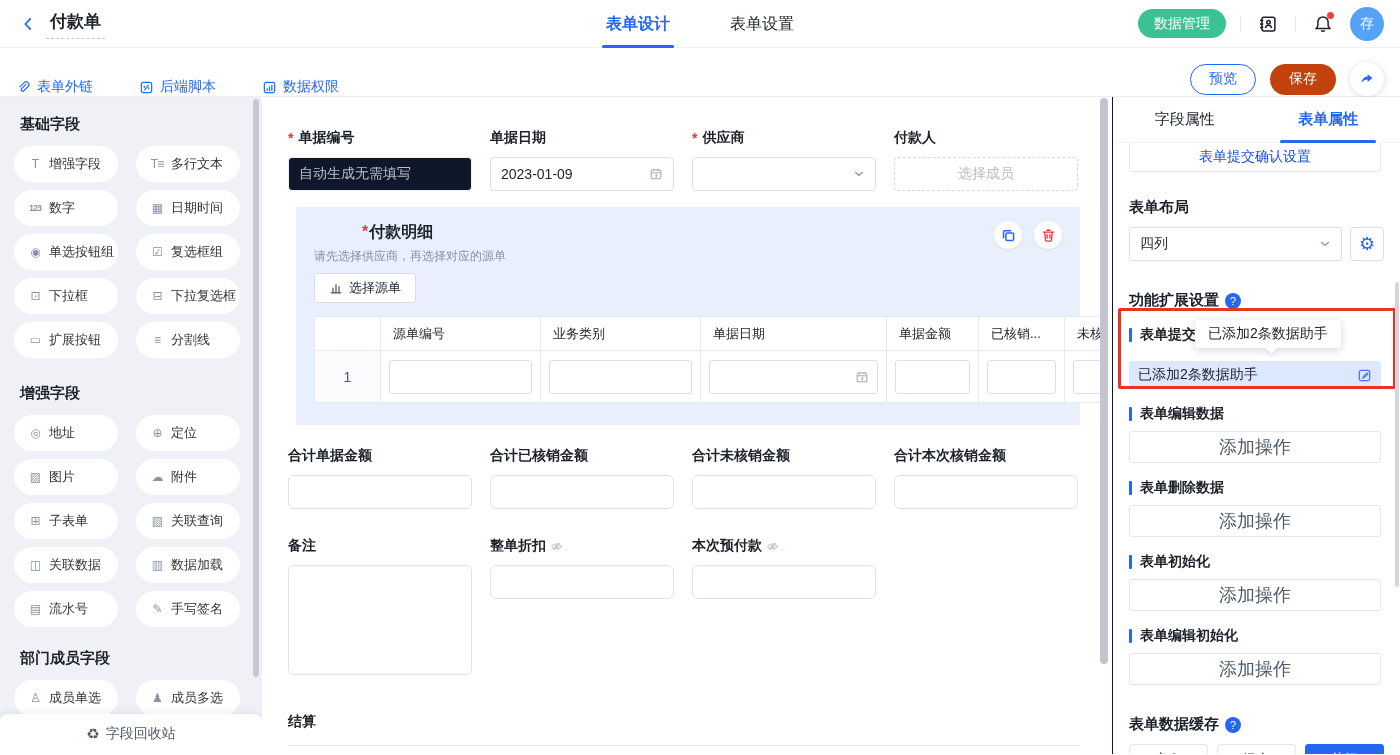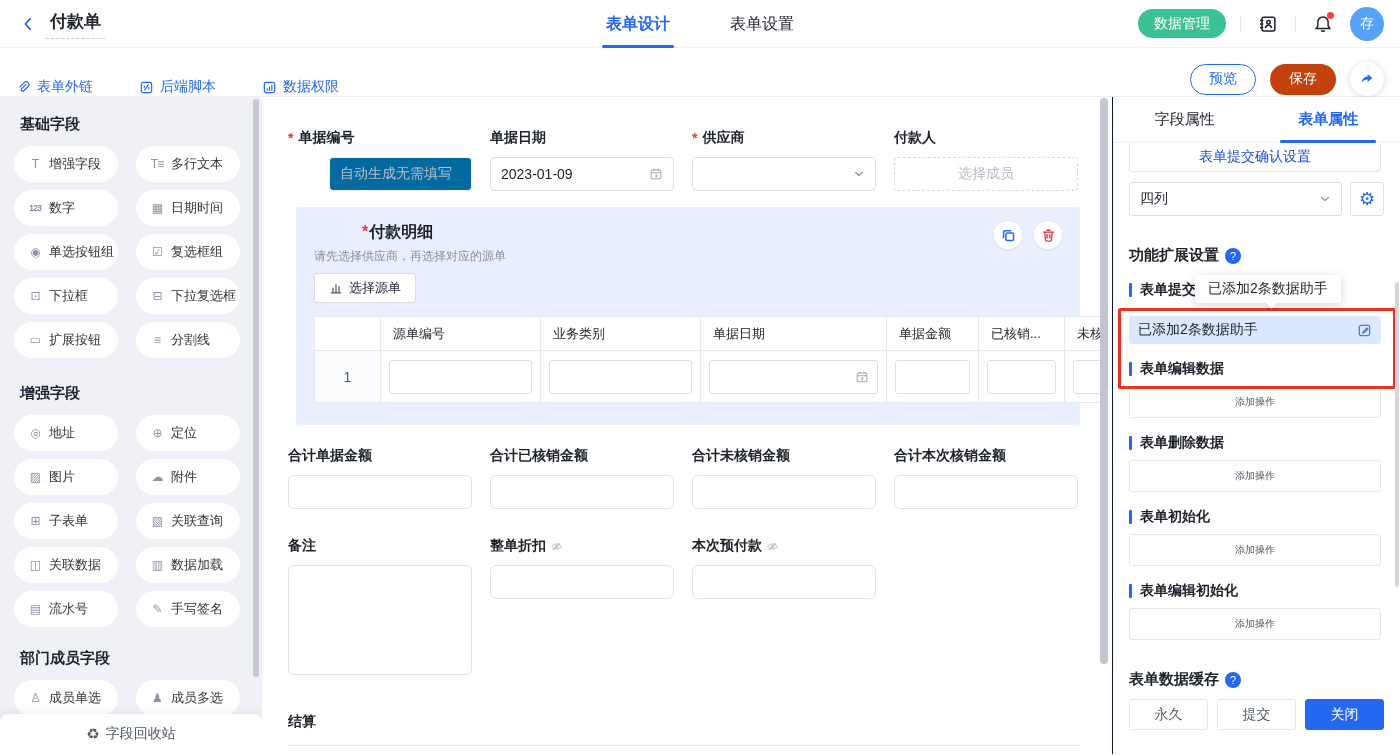--- a/index.html
+++ b/index.html
@@ -44,21 +44,21 @@
   .sb-footer { position:absolute; left:0; right:0; bottom:0; height:40px; background:#fff; border-radius:8px 8px 0 0; box-shadow:0 -2px 8px rgba(30,40,80,.07); display:flex; align-items:center; justify-content:center; gap:6px; color:#4e5969; font-size:14px; cursor:pointer; z-index:3; }
   .sb-scroll { position:absolute; top:2px; right:3px; width:6px; height:578px; border-radius:3px; background:#c6c9d1; z-index:4; }
 
   
   .canvas { position:relative; width:850px; background:#fff; padding:32px 20px 0 26px; overflow:hidden; }
   .cv-scroll { position:absolute; top:1px; right:4px; width:8px; height:566px; border-radius:4px; background:#c2c5cd; z-index:6; }
   .fgrid { display:grid; grid-template-columns:repeat(4,184px); column-gap:18px; }
   .flabel { font-size:14px; font-weight:700; margin-bottom:10px; display:flex; align-items:center; gap:4px; }
   .req { color:#e5353b; font-weight:700; margin-right:1px; }
   .ctrl { height:34px; border:1px solid #dcdfe6; border-radius:4px; background:#fff; display:flex; align-items:center; padding:0 10px; font-size:14px; color:#1d2129; cursor:text; }
-  .ctrl.disabled { background:#0369a1; border-color:#f0f1f4; color:#b9bec8; cursor:default;margin-left:41px; }
+  .ctrl.disabled { background:#0f172a; border-color:#f0f1f4; color:#b9bec8; cursor:default; }
   .ctrl.select { justify-content:flex-end; cursor:pointer; }
   .ctrl.member { border-style:dashed; border-color:#d5d9e2; justify-content:center; color:#b6bcc9; cursor:pointer; }
   .ctrl.date { justify-content:space-between; cursor:pointer; }
   .ph { color:#b9bec8; }
 
   .detail-sec { position:relative; margin:16px 12px 0 8px; background:#e9effc; border-radius:3px; padding:15px 18px 22px; }
   .d-title { font-size:16px; font-weight:700;margin-left:48px; }
   .d-hint { font-size:12px; color:#86909c; margin-top:5px; }
   .d-iconbar { position:absolute; top:14px; right:18px; display:flex; gap:12px; }
   .circ { width:28px; height:28px; border-radius:50%; background:#fff; display:flex; align-items:center; justify-content:center; cursor:pointer; box-shadow:0 1px 3px rgba(40,60,110,.08); }
@@ -88,21 +88,21 @@
   .confirm-btn { width:252px; height:29px; border:1px solid #e5e6eb; border-top:none; border-radius:0 0 4px 4px; background:#fff; font-size:14px; color:#1d4ed8; cursor:pointer; display:block; }
   .p-h { font-size:15px; font-weight:700; display:flex; align-items:center; gap:6px; }
   .p-h.layout { margin-top:26px; }
   .sel-row { margin-top:10px; display:flex; gap:8px; }
   .p-select { flex:1; height:34px; border:1px solid #dcdfe6; border-radius:3px; display:flex; align-items:center; justify-content:space-between; padding:0 10px; font-size:14px; cursor:pointer; background:#fff; }
   .gear-btn { width:34px; height:34px; border:1px solid #dcdfe6; border-radius:3px; background:#fff; color:#2468f2; font-size:18px; line-height:1; display:flex; align-items:center; justify-content:center; cursor:pointer; }
   .qmark { width:16px; height:16px; border-radius:50%; background:#2468f2; color:#fff; font-size:11px; display:inline-flex; align-items:center; justify-content:center; font-weight:400; }
   .p-h.ext { margin-top:30px; }
   .sec-label { margin-top:16px; display:flex; align-items:center; gap:8px; font-size:14px; font-weight:600; }
   .blue-bar { width:3px; height:14px; background:#2468f2; border-radius:1px; }
-  .action-btn { margin-top:8px; width:252px; height:32px; background:#fff; border:1px solid #e5e6eb; border-radius:3px; font-size:10px; color:#4e5969; cursor:pointer; display:block; }
+  .action-btn { margin-top:8px; width:252px; height:32px; background:#fff; border:1px solid #e5e6eb; border-radius:3px; font-size:18px; color:#4e5969; cursor:pointer; display:block; }
   .submit-block { position:relative; margin-top:14px; }
   .assist-row { margin-top:17px; width:252px; height:28px; background:#dce8ff; border-radius:3px; display:flex; align-items:center; justify-content:space-between; padding:0 9px; font-size:14px; color:#1d2129; cursor:pointer; }
   .tooltip { position:absolute; left:66px; top:-6px; background:#fff; border-radius:3px; box-shadow:0 2px 10px rgba(20,30,60,.18); padding:5px 13px; font-size:14px; white-space:nowrap; z-index:9; }
   .tooltip .caret { position:absolute; left:72px; bottom:-4px; width:9px; height:9px; background:#fff; transform:rotate(45deg); box-shadow:2px 2px 5px rgba(20,30,60,.08); }
   .red-box { position:absolute; left:5px; top:211px; width:278px; height:81px; border:3px solid #ea3323; border-radius:2px; z-index:5; pointer-events:none; }
   .p-h.cache { margin-top:30px; }
   .cache-row { margin-top:10px; display:flex; gap:9px; }
   .cache-btn { flex:1; height:31px; background:#fff; border:1px solid #e5e6eb; border-radius:3px; font-size:14px; color:#4e5969; cursor:pointer; }
   .cache-btn.active { background:#2468f2; border-color:#2468f2; color:#fff; }
   .pn-scroll { position:absolute; top:185px; right:1px; width:4px; height:305px; border-radius:2px; background:#d3d6dd; z-index:6; }
@@ -480,20 +480,21 @@
     </div>
 
     <div class="panel">
       <div class="p-tabs">
         <div class="p-tab">字段属性</div>
         <div class="p-tab active">表单属性</div>
       </div>
       <div class="p-body">
         <button class="confirm-btn">表单提交确认设置</button>
 
+        <div class="p-h layout">表单布局</div>
         <div class="sel-row">
           <div class="p-select">
             <span>四列</span>
             <svg width="12" height="12" viewBox="0 0 16 16" fill="none" stroke="#86909c" stroke-width="1.6" stroke-linecap="round">
                 <path d="M3.5 6 8 10l4.5-4"></path>
               </svg>
           </div>
           <div class="gear-btn">
               <span>⚙</span>
             </div>

